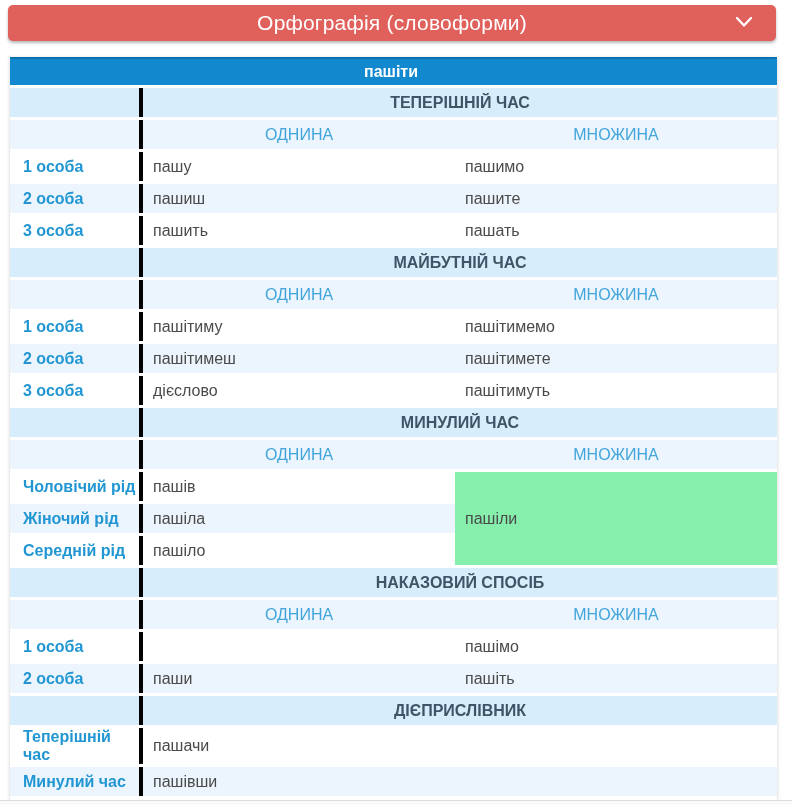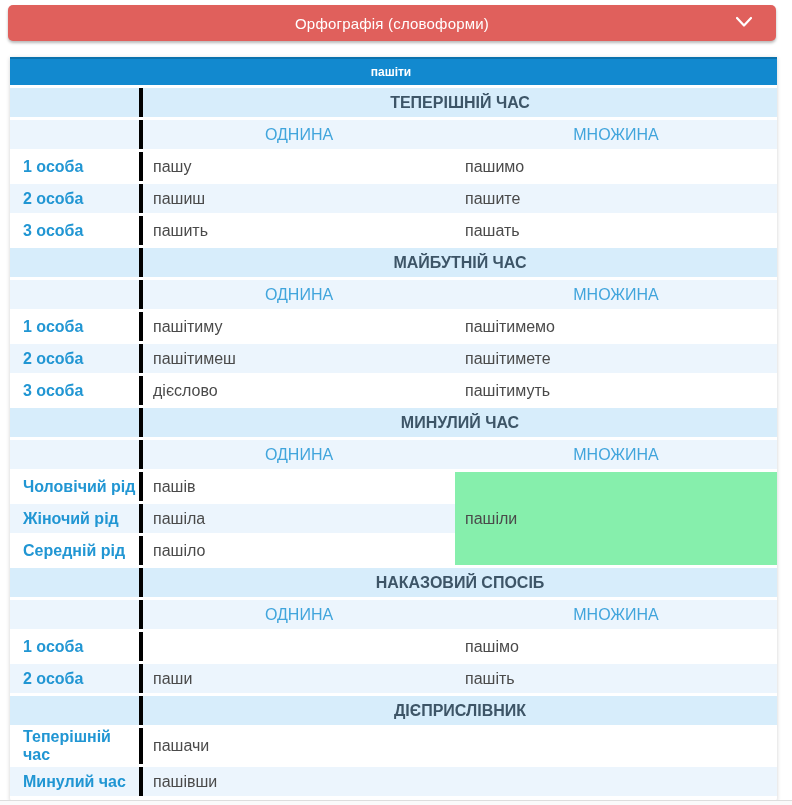--- a/index.html
+++ b/index.html
@@ -16,21 +16,21 @@
     position: absolute;
     left: 8px; top: 5px;
     width: 768px; height: 36px;
     background: #e0605c;
     border-radius: 5px;
     box-shadow: 0 2px 3px rgba(0,0,0,0.28);
     display: flex; align-items: center; justify-content: center;
     cursor: pointer;
   }
   .accordion-header .title {
-    color: #ffffff; font-size: 15px; letter-spacing: .2px;
+    color: #ffffff; font-size: 21px; letter-spacing: .2px;
   }
   .accordion-header .chev {
     position: absolute; right: 24px; top: 11px;
     width: 16px; height: 12px;
   }
 
   
   .card {
     position: absolute;
     left: 10px; top: 57px;
@@ -38,21 +38,21 @@
     background: #ffffff;
     border-radius: 0 0 6px 6px;
     box-shadow: 0 1px 4px rgba(0,0,0,0.18);
     padding-bottom: 5px;
   }
   .entry-bar {
     height: 28px;
     background: #1289cf;
     border-top: 2px solid #0b72ad;
     display: flex; align-items: center; justify-content: center;
-    color: #ffffff; font-size: 12px;
+    color: #ffffff; font-size: 16px;
   }
   .entry-bar .word { font-weight: bold; margin-right: 5px; }
 
   table.forms {
     width: 100%;
     border-collapse: separate;
     border-spacing: 0 3px;
     table-layout: fixed;
   }
   col.c-label { width: 133px; }

